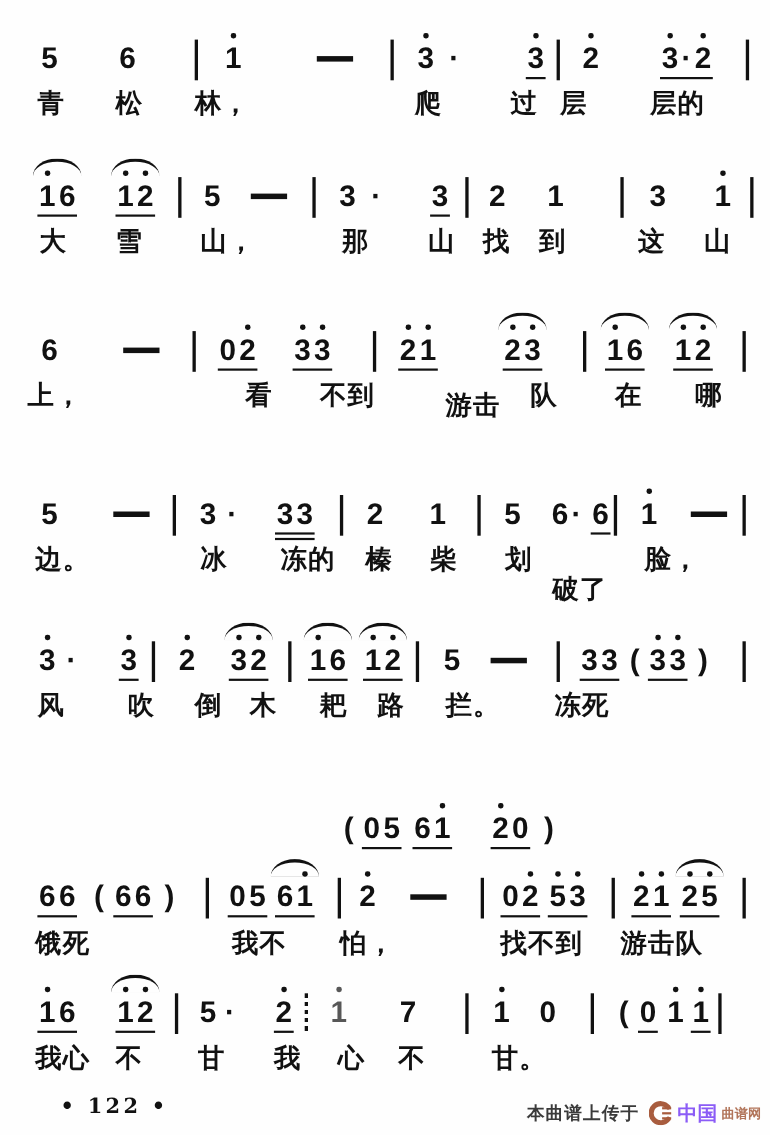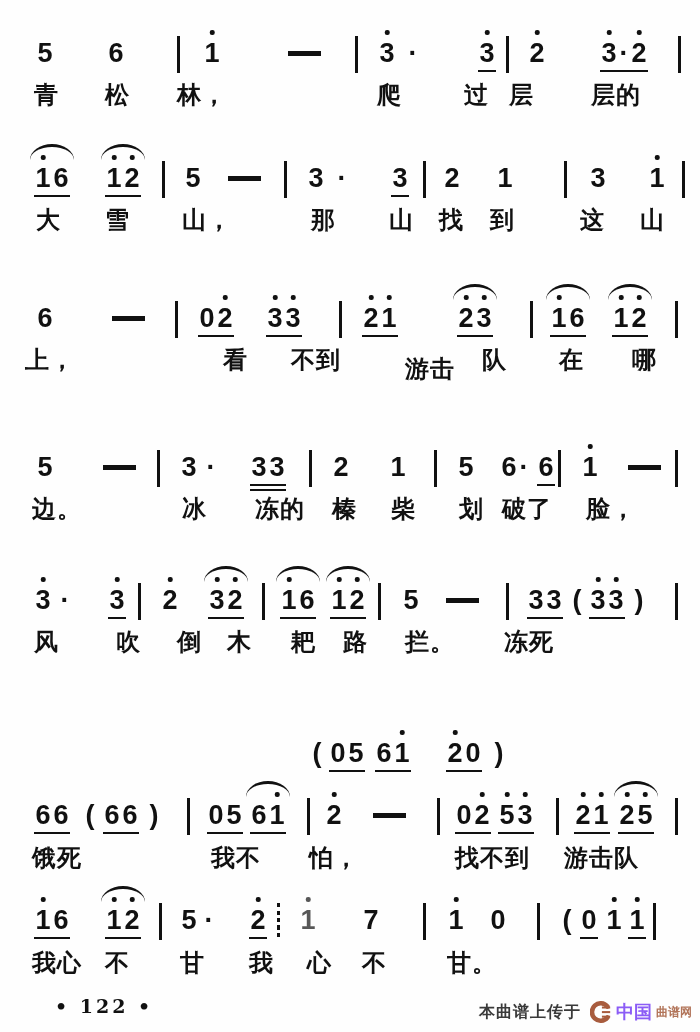--- a/index.html
+++ b/index.html
@@ -282,21 +282,21 @@
         </div>
         <div class="dash" style="left: 628px;"></div>
         <div class="bar" style="left: 675px;"></div>
       </div>
       <span class="lyr" style="left: 32px; top: 496px;">边。</span>
       <span class="lyr" style="left: 182px; top: 496px;">冰</span>
       <span class="lyr" style="left: 255px; top: 496px;">冻的</span>
       <span class="lyr" style="left: 332px; top: 496px;">榛</span>
       <span class="lyr" style="left: 391px; top: 496px;">柴</span>
       <span class="lyr" style="left: 459px; top: 496px;">划</span>
-      <span class="lyr" style="left: 502px; top: 496px;">破了</span>
+      <span class="lyr" style="left: 502px; top: 524px;">破了</span>
       <span class="lyr" style="left: 586px; top: 496px;">脸，</span>
       <div class="mrow" style="top: 585px;">
         <div class="tok" style="left: 34px;">
           <div class="grp">
             <div class="ch"><div class="dt"></div><span class="dg">3</span></div>
           </div>
         </div>
         <div class="tok" style="left: 59px;">
           <div class="grp">
             <div class="ch"><span class="dg">·</span></div>

